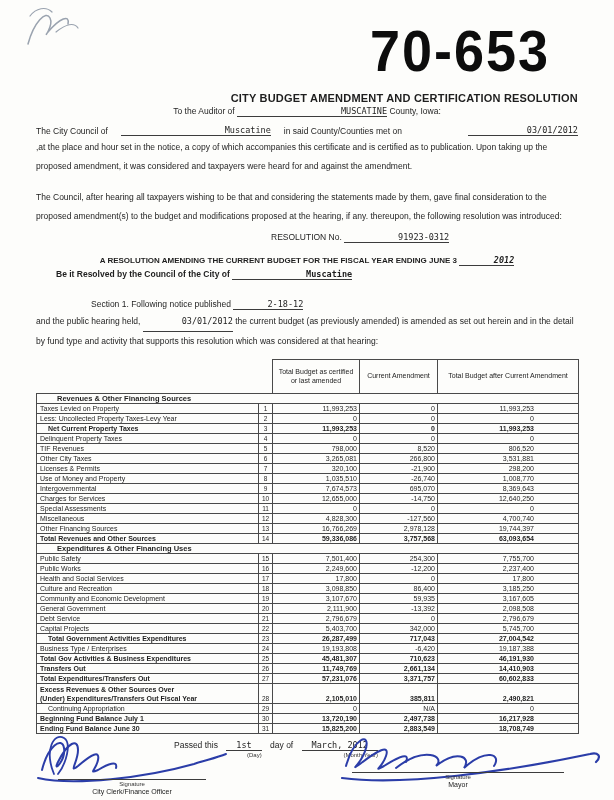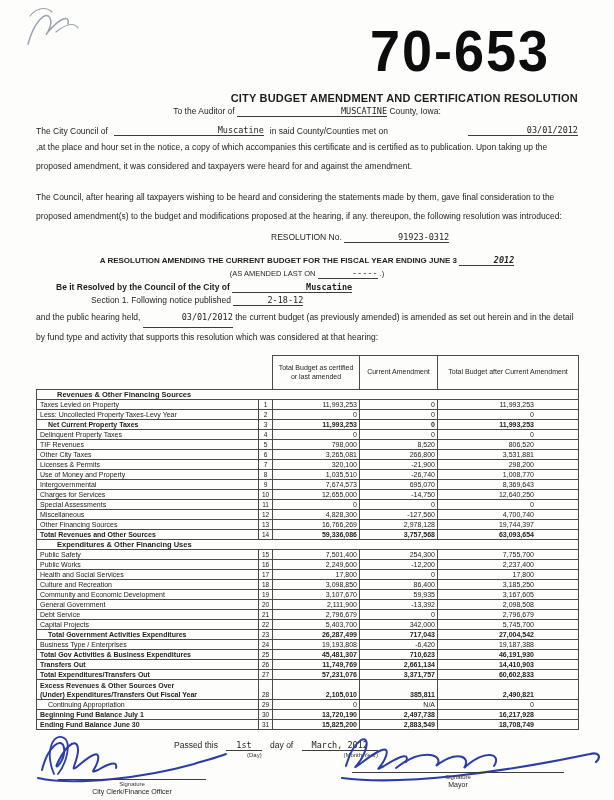--- a/index.html
+++ b/index.html
@@ -26,41 +26,41 @@
     transform: scaleY(1.06);
     text-align: center;
     white-space: nowrap;
   }
   .content { position: absolute; top: 92px; left: 36px; width: 542px; }
   .t-center { text-align: center; }
   .bold { font-weight: bold; }
   .typed { font-family: "DejaVu Sans Mono", monospace; }
   .title { font-size: 11px; font-weight: bold; letter-spacing: 0.2px; text-align: right; }
   .aud-line { font-size: 8.5px; margin-top: 2px; }
-  .council-line { display: flex; gap: 6px; align-items: flex-end; font-size: 8.5px; margin-top: 8px; }
+  .council-line { display: flex; gap: 13px; align-items: flex-end; font-size: 8.5px; margin-top: 8px; }
   .push { margin-left: auto; }
   .blank {
     display: inline-block;
     border-bottom: 1px solid #3c3c3c;
     text-align: right;
     min-height: 10px;
     vertical-align: baseline;
     font-size: 8.5px;
   }
   .w55 { width: 55px; font-style: italic; } .w60 { width: 60px; } .w70 { width: 70px; }
   .w90 { width: 90px; } .w105 { width: 105px; } .w110 { width: 110px; }
   .w120 { width: 120px; } .w150 { width: 150px; }
   .para { font-size: 8.5px; line-height: 19px; text-align: left; }
   .p1 { margin-top: 2px; }
   .p2 { margin-top: 12px; }
   .res-no { margin-top: 6px; margin-left: 235px; font-size: 8.5px; }
   .res1 { margin-top: 12px; font-size: 8px; font-weight: bold; }
   .res2 { margin-top: 2px; font-size: 7.5px; }
   .res3 { margin-top: 3px; margin-left: 20px; font-size: 8.5px; font-weight: bold; }
-  .res4 { margin-top: 2px; margin-left: 55px; font-size: 8.5px; }
+  .res4 { margin-top: 19px; margin-left: 55px; font-size: 8.5px; }
   .res5 { margin-top: 2px; }
 
   table.budget { border-collapse: collapse; width: 542px; margin-top: 8px; table-layout: fixed; }
   .budget th, .budget td {
     border: 1px solid #4a4a4a;
     font-size: 7px;
     line-height: 9px;
     padding: 0 2px;
     overflow: hidden;
   }
@@ -124,37 +124,32 @@
 
     <div class="council-line">
       <span>The City Council of</span>
       <span class="blank w150"><span class="typed">Muscatine</span></span>
       <span>in said County/Counties met on</span>
       <span class="blank w110 push"><span class="typed">03/01/2012</span></span>
     </div>
 
     <div class="para p1">,at the place and hour set in the notice, a copy of which accompanies this certificate and is certified as to publication. Upon taking up the proposed amendment, it was considered and taxpayers were heard for and against the amendment.</div>
 
-    <div class="para p2">The Council, after hearing all taxpayers wishing to be heard and considering the statements made by them, gave final consideration to the proposed amendment(s) to the budget and modifications proposed at the hearing, if any. thereupon, the following resolution was introduced:</div>
+    <div class="para p2">The Council, after hearing all taxpayers wishing to be that and considering the statements made by them, gave final consideration to the proposed amendment(s) to the budget and modifications proposed at the hearing, if any. thereupon, the following resolution was introduced:</div>
 
     <div class="res-no">
       <span>RESOLUTION No.</span>
       <span class="blank w105"><span class="typed">91923-0312</span></span>
     </div>
 
     <div class="res1 t-center">
       <span>A RESOLUTION AMENDING THE CURRENT BUDGET FOR THE FISCAL YEAR ENDING JUNE 3</span>
       <span class="blank w55"><span class="typed">2012</span></span>
     </div>
 
-    <div class="res2 t-center">
-      <span>(AS AMENDED LAST ON</span>
-      <span class="blank w60"><span class="typed">-----</span></span>
-      <span>.)</span>
-    </div>
 
     <div class="res3">
       <span>Be it Resolved by the Council of the City of</span>
       <span class="blank w120"><span class="typed bold">Muscatine</span></span>
     </div>
 
     <div class="res4">
       <span>Section 1. Following notice published</span>
       <span class="blank w70"><span class="typed">2-18-12</span></span>
     </div>

